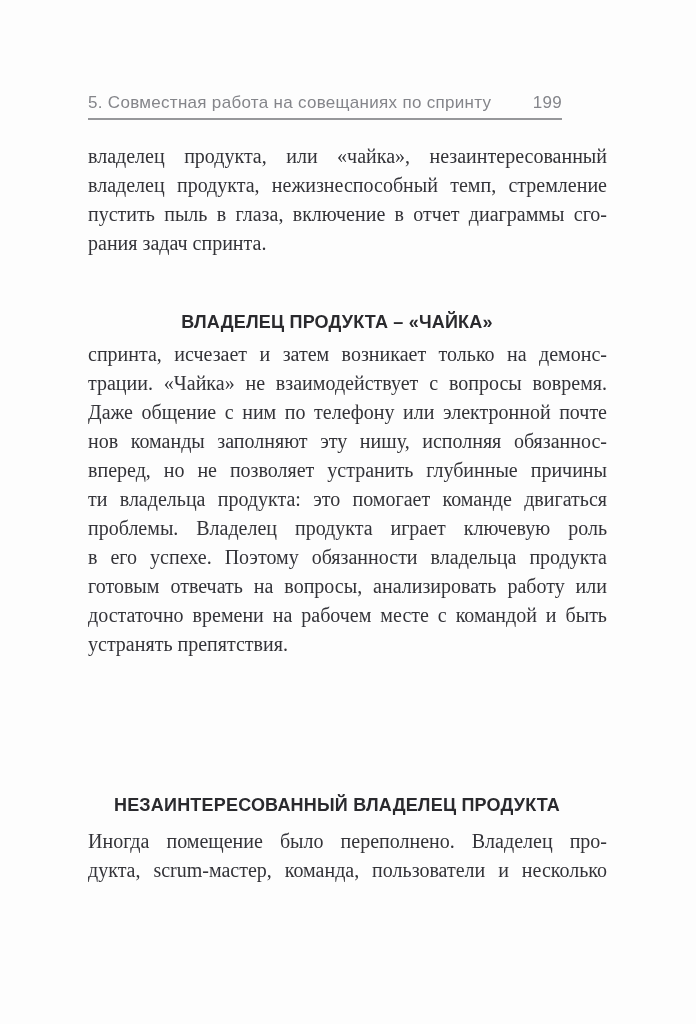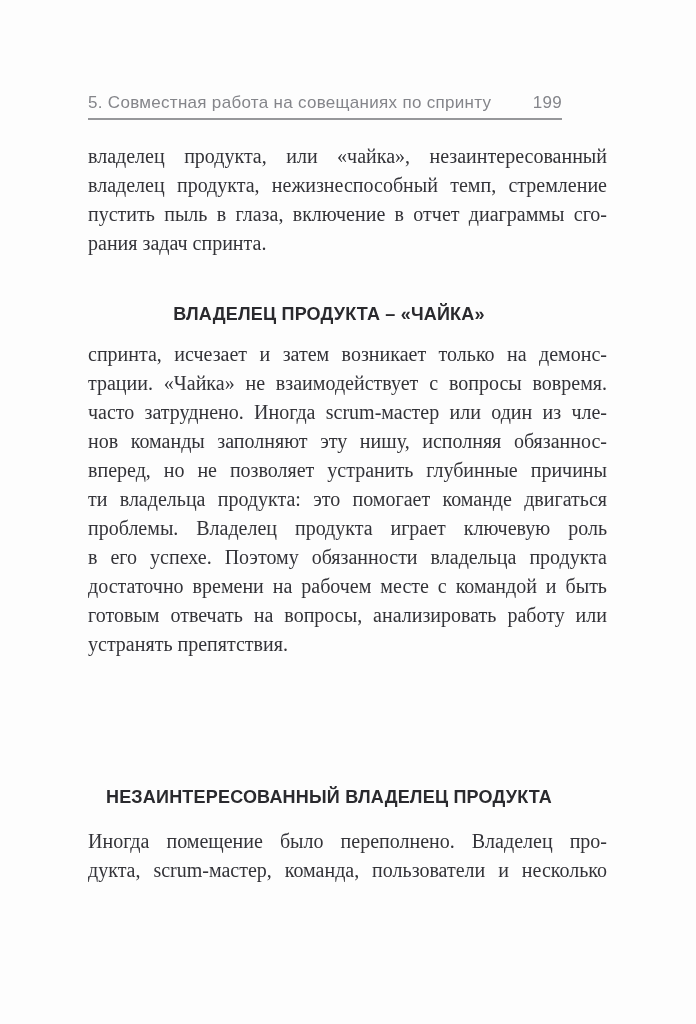--- a/index.html
+++ b/index.html
@@ -52,21 +52,21 @@
     text-align: justify;
     text-align-last: justify;
   }
   .bl.last {
     text-align-last: left;
   }
   .heading {
     position: absolute;
     left: 88px;
     width: 474px;
-    margin: 4px;
+    margin: 12px;
     text-align: center;
     white-space: nowrap;
     font-family: "Liberation Sans", sans-serif;
     font-size: 18px;
     line-height: 24px;
     font-weight: 700;
     color: #2a2a2e;
     letter-spacing: 0.2px;
   }
 </style>
@@ -87,28 +87,28 @@
     <div class="bl">владелец продукта, нежизнеспособный темп, стремление</div>
     <div class="bl">пустить пыль в глаза, включение в отчет диаграммы сго-</div>
     <div class="bl last">рания задач спринта.</div>
   </div>
 
   <h2 class="heading" style="top:298px">ВЛАДЕЛЕЦ ПРОДУКТА – «ЧАЙКА»</h2>
 
   <div class="para" style="top:340px">
     <div class="bl">спринта, исчезает и затем возникает только на демонс-</div>
     <div class="bl">трации. «Чайка» не взаимодействует с вопросы вовремя.</div>
-    <div class="bl">часто затруднено. Иногда scrum-мастер или один из чле-</div>
+    <div class="bl">Даже общение с ним по телефону или электронной почте</div>
     <div class="bl">нов команды заполняют эту нишу, исполняя обязаннос-</div>
     <div class="bl">вперед, но не позволяет устранить глубинные причины</div>
     <div class="bl">ти владельца продукта: это помогает команде двигаться</div>
     <div class="bl">проблемы. Владелец продукта играет ключевую роль</div>
     <div class="bl">в его успехе. Поэтому обязанности владельца продукта</div>
+    <div class="bl">готовым отвечать на вопросы, анализировать работу или</div>
     <div class="bl">достаточно времени на рабочем месте с командой и быть</div>
-    <div class="bl">готовым отвечать на вопросы, анализировать работу или</div>
     <div class="bl last">устранять препятствия.</div>
   </div>
 
   <h2 class="heading" style="top:781px">НЕЗАИНТЕРЕСОВАННЫЙ ВЛАДЕЛЕЦ ПРОДУКТА</h2>
 
   <div class="para" style="top:827px">
     <div class="bl">Иногда помещение было переполнено. Владелец про-</div>
     <div class="bl">дукта, scrum-мастер, команда, пользователи и несколько</div>
   </div>
 

